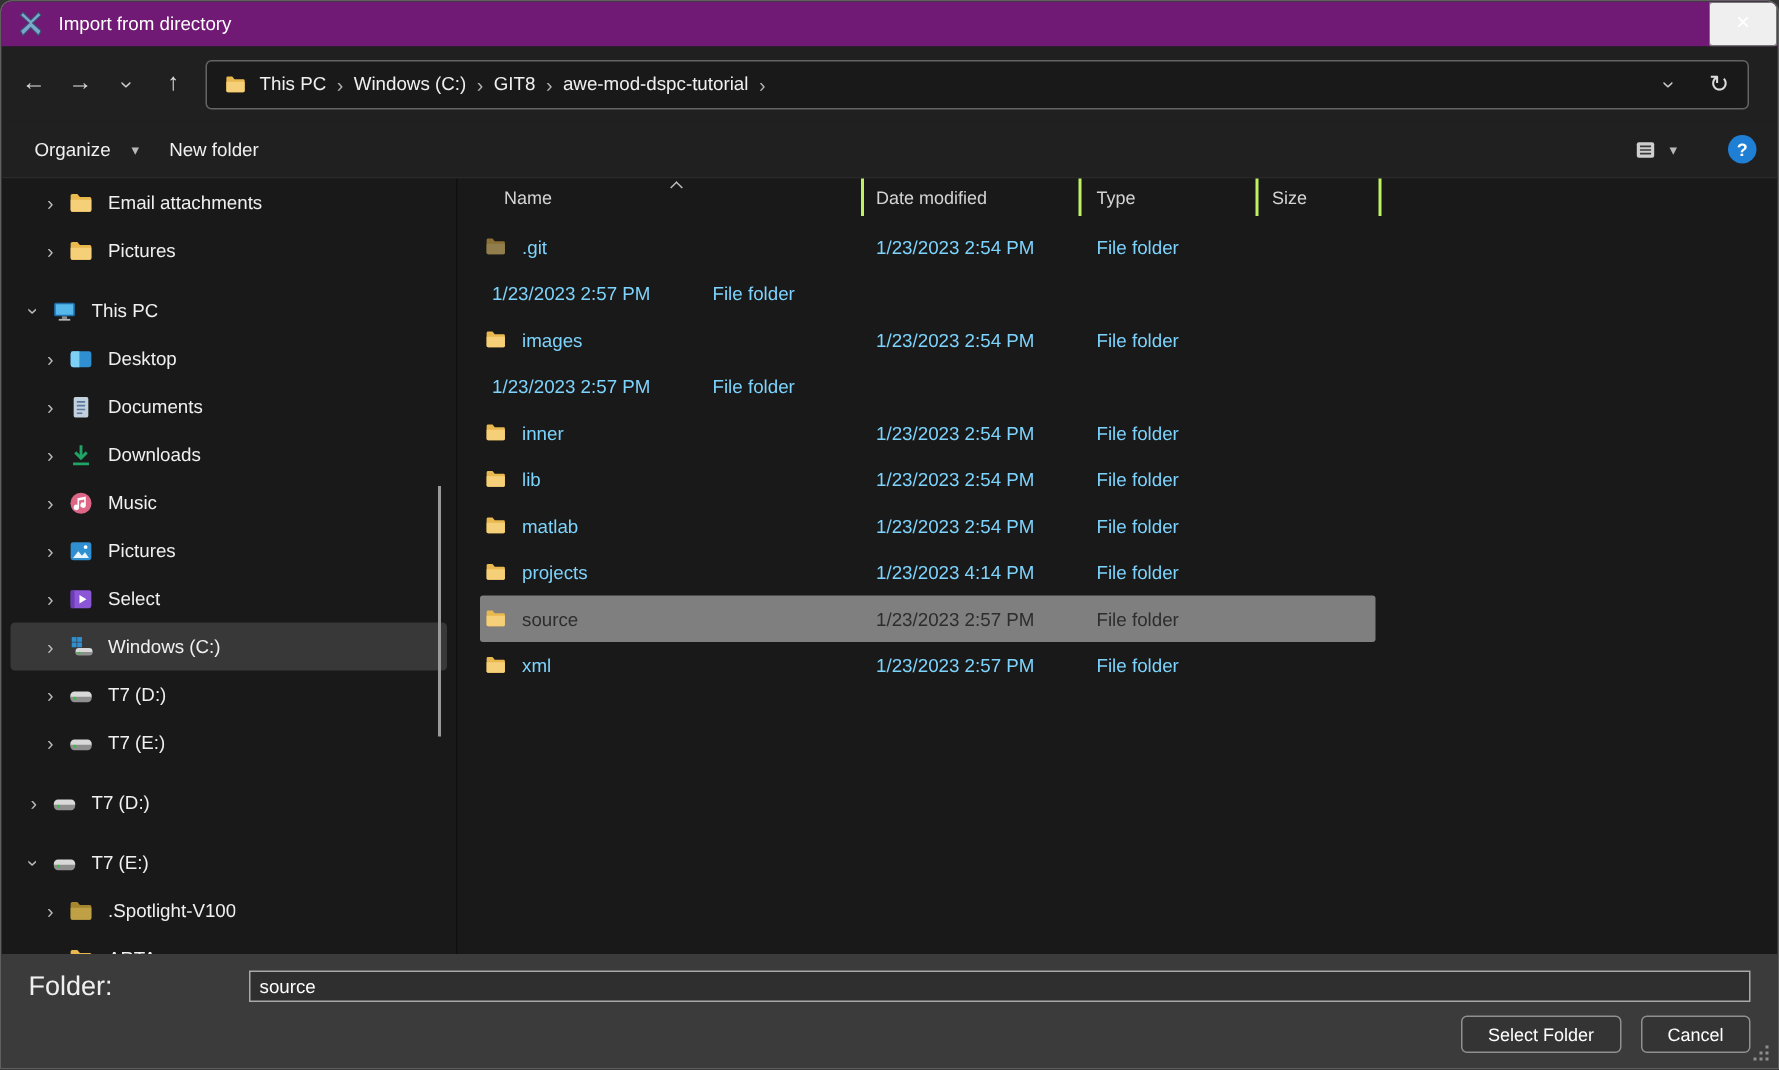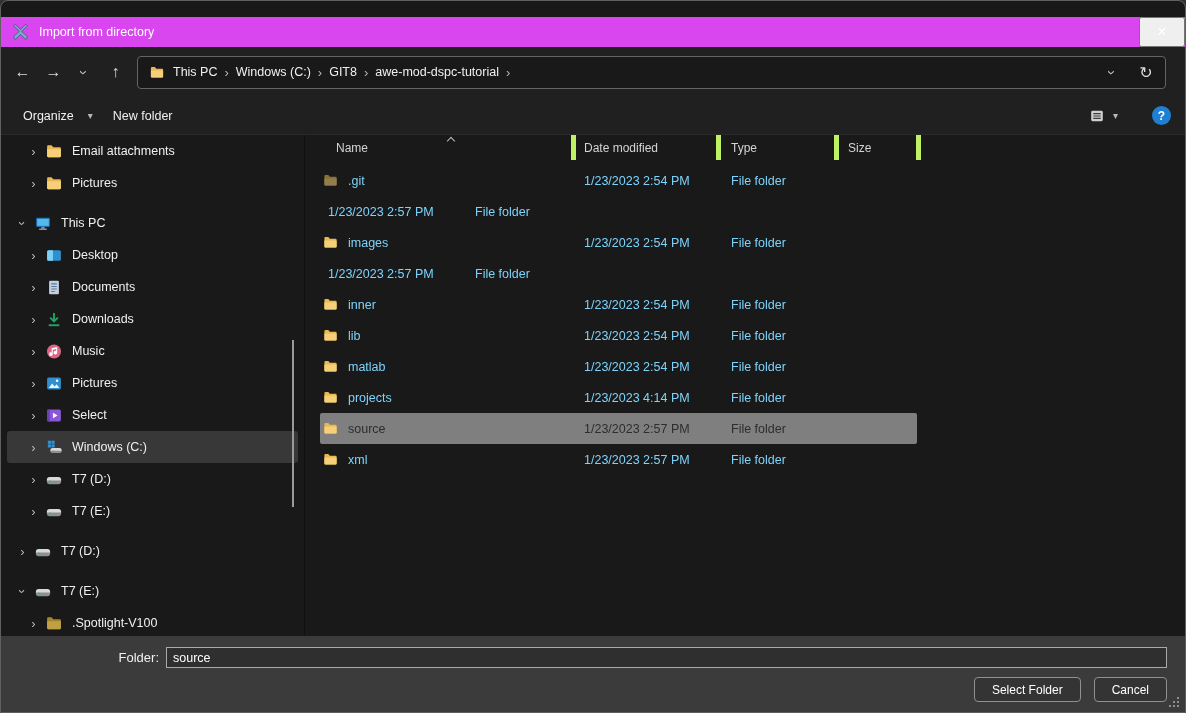--- a/index.html
+++ b/index.html
@@ -3,21 +3,21 @@
 <meta charset="utf-8">
 <style>
   * { box-sizing: border-box; margin: 0; padding: 0; }
   html,body { background:#333; }
   body { font-family:"Liberation Sans", sans-serif; -webkit-font-smoothing:antialiased; }
 
   .window{ width:1186px; height:713px; background:#191919; border:1px solid #606060;
            border-radius:8px 8px 0 0; overflow:hidden; display:flex; flex-direction:column; position:relative; }
 
   
-  .titlebar{ height:30px; background:#d946ef; display:flex; align-items:center; padding-left:10px; flex:none;margin-top:16px; }
+  .titlebar{ height:30px; background:#701a75; display:flex; align-items:center; padding-left:10px; flex:none; }
   .app-icon{ width:19px; height:19px; display:flex; }
   .title-text{ color:#fff; font-size:12.5px; margin-left:9px; }
   .close-btn{ margin-left:auto; width:46px; height:30px; display:flex; align-items:center; justify-content:center;
               color:#fff; font-size:16px; cursor:default; }
 
   
   .navbar{ height:50px; background:#202020; display:flex; align-items:center; padding:0 10px 0 6px; flex:none; }
   .nav-btn{ width:31px; height:31px; display:flex; align-items:center; justify-content:center;
             color:#dcdcdc; font-size:16px; border-radius:4px; background:transparent; border:none; }
   .chev-glyph{ display:inline-block; color:#c9c9c9; font-size:15px; line-height:1; }
@@ -55,39 +55,39 @@
   .tree-item.selected{ background:#383838; }
   .tree-item.gap{ margin-top:8px; }
   .tree-chev{ width:23px; flex:none; text-align:center; color:#bababa; font-size:13px; }
   .tree-icon{ width:18px; height:17px; flex:none; display:flex; margin-right:9px; }
   .tree-label{ overflow:hidden; text-overflow:ellipsis; }
   .side-scrollbar{ position:absolute; right:11px; top:205px; width:2px; height:167px; background:#9a9a9a; }
 
   
   .filepane{ flex:1; border-left:1px solid #101010; padding-left:15px; min-width:0; display:flex; flex-direction:column; }
   .list-header{ display:flex; height:25px; flex:none; color:#d4d4d4; font-size:12px; }
-  .hcol{ height:100%; display:flex; align-items:center; border-right:5px solid #bef264; position:relative; }
+  .hcol{ height:100%; display:flex; align-items:center; border-right:2px solid #bef264; position:relative; }
   .sort-caret{ position:absolute; left:128px; top:1px; width:7px; height:7px; }
   .sort-caret::before{ content:""; position:absolute; left:0; top:2px; width:5px; height:5px;
                        border-top:1px solid #bdbdbd; border-right:1px solid #bdbdbd; transform:rotate(-45deg); }
   .rows{ padding-top:5px; }
   .file-row{ display:flex; align-items:center; height:31px; width:597px; color:#7dd3fc; font-size:12.5px; border-radius:2px; }
   .cell{ overflow:hidden; text-overflow:ellipsis; white-space:nowrap; }
   .cell-name{ width:256px; display:flex; align-items:center; flex:none; padding-left:2px; }
   .fold-icon{ width:17px; height:15px; display:flex; flex:none; margin-right:9px; }
   .cell-date{ width:145px; flex:none; padding-left:8px; }
   .cell-type{ width:118px; flex:none; padding-left:10px; }
   .cell-size{ width:78px;  flex:none; padding-left:9px; }
   .file-row.selected{ background:#7f7f7f; color:#2d2d2d; }
   .file-row.hidden-item .fold-icon{ opacity:.55; }
 
   
   .footer{ height:76px; background:#3b3b3b; flex:none; padding:11px 18px 0; position:relative; }
   .footer-row1{ display:flex; align-items:center; }
-  .folder-label{ width:147px; text-align:right; padding-right:7px; color:#f0f0f0; font-size:13px; flex:none; }
+  .folder-label{ width:147px; padding-right:7px; color:#f0f0f0; font-size:18px; flex:none; }
   .folder-input{ flex:1; height:21px; background:#2f2f2f; border:1px solid #a9a9a9; color:#fff;
                  font-size:12.5px; padding:0 6px; outline:none; }
   .footer-row2{ display:flex; justify-content:flex-end; gap:13px; margin-top:9px; }
   .btn{ height:25px; padding:0 17px; background:#343434; border:1px solid #909090; border-radius:4px;
         color:#fff; font-size:12px; }
   .resize-grip{ position:absolute; right:5px; bottom:4px; width:12px; height:12px; }
   .resize-grip::before{ content:""; position:absolute; left:0; top:0; width:2px; height:2px; background:transparent;
         box-shadow: 9px 1px #8e8e8e, 9px 5px #8e8e8e, 5px 5px #8e8e8e, 9px 9px #8e8e8e, 5px 9px #8e8e8e, 1px 9px #8e8e8e; }
 </style>
 </head>

